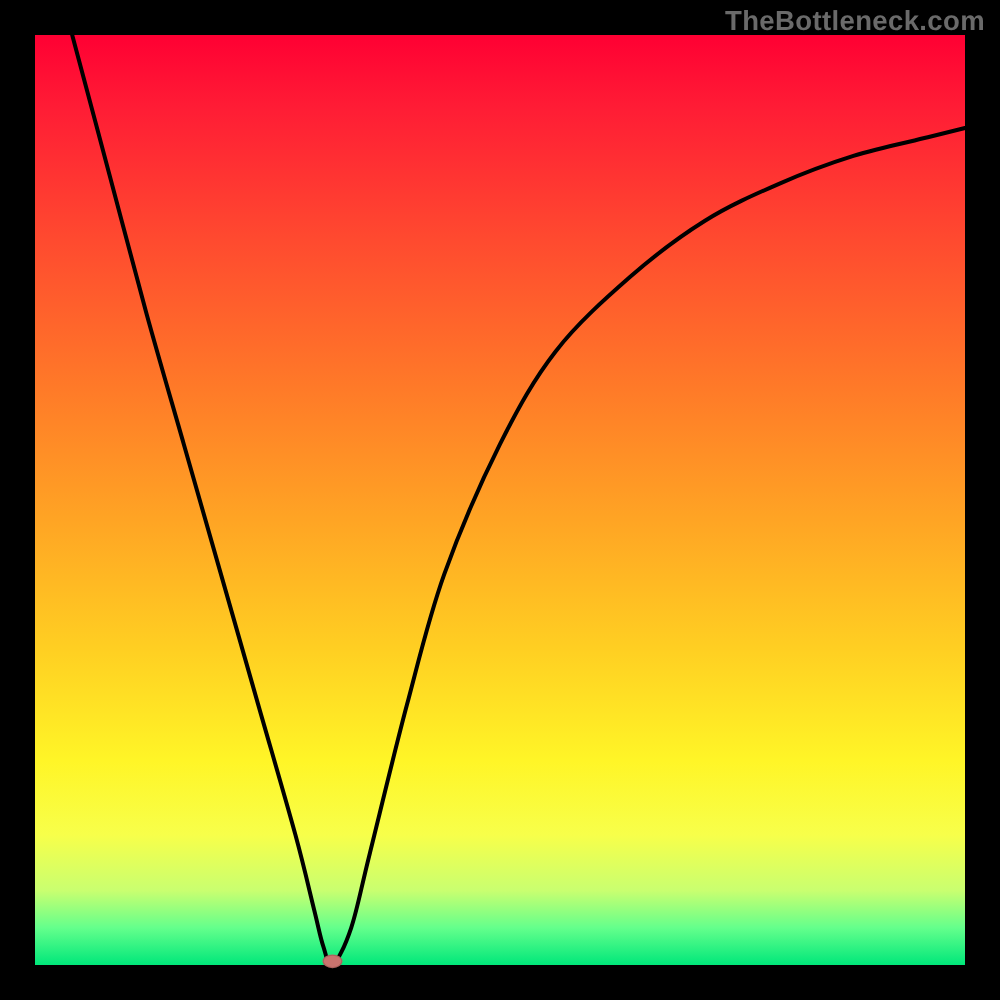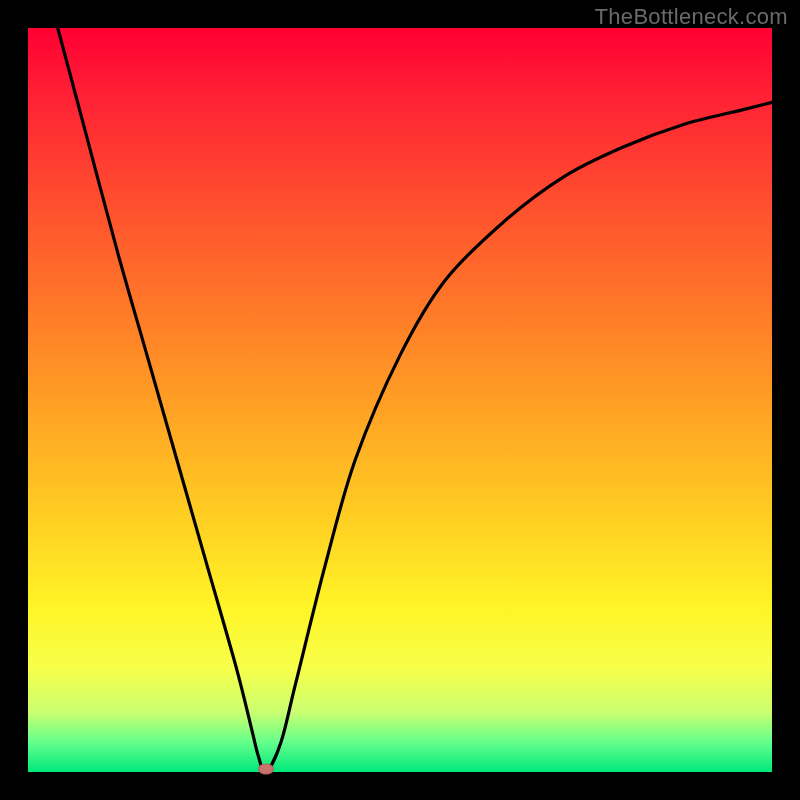--- a/index.html
+++ b/index.html
@@ -16,21 +16,21 @@
     width: 800px;
     height: 800px;
     background: #000;
   }
   .watermark {
     position: absolute;
     top: 4px;
     right: 12px;
     color: #6a6a6a;
     font-size: 22px;
-    font-weight: 400;
+    font-weight: 700;
     letter-spacing: 0.3px;
     z-index: 10;
   }
   .plot-area {
     position: absolute;
     left: 28px;
     top: 28px;
     width: 744px;
     height: 744px;
     

